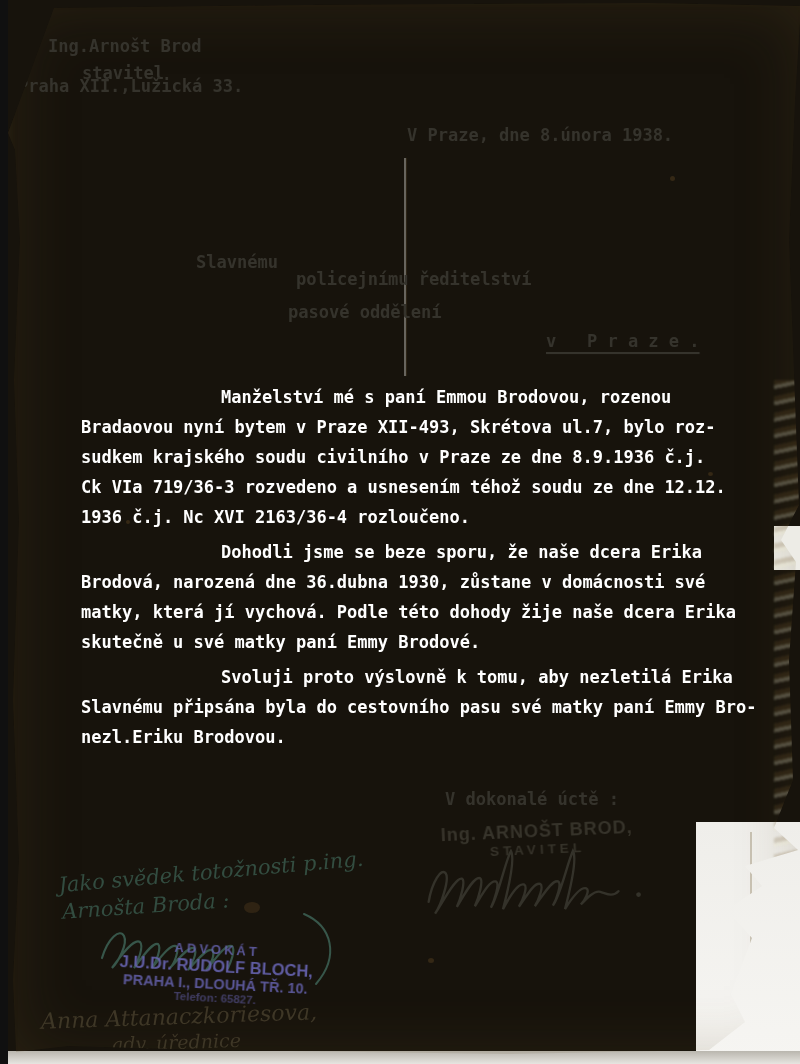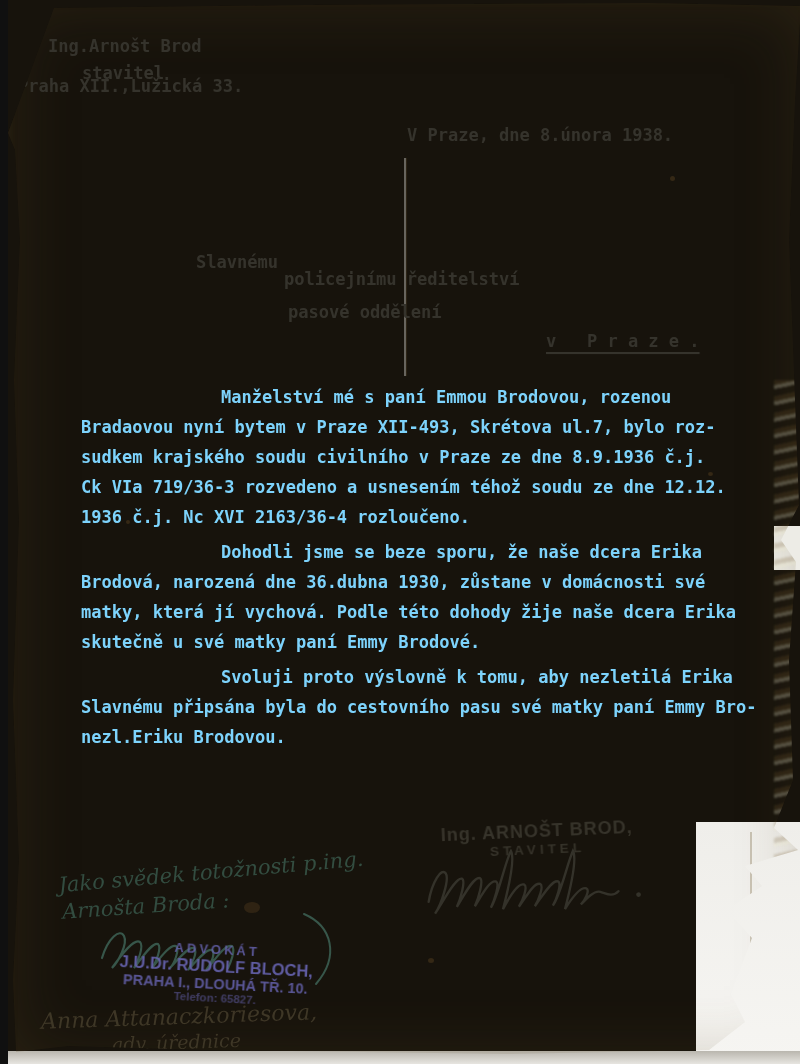--- a/index.html
+++ b/index.html
@@ -28,21 +28,21 @@
   .crumple{position:absolute;right:4px;top:380px;width:30px;height:660px;
     background:repeating-linear-gradient(168deg, rgba(118,93,48,.22) 0 5px, rgba(235,230,200,.28) 5px 9px, rgba(0,0,0,0) 9px 16px);
     filter:blur(1px);}
   .crease-v1{position:absolute;left:396px;top:158px;width:2px;height:218px;background:rgba(255,255,250,.35);box-shadow:1px 0 1px rgba(120,100,60,.25);}
   .crease-v2{position:absolute;left:742px;top:832px;width:2px;height:222px;background:rgba(108,88,50,.30);}
   .dot{position:absolute;border-radius:50%;background:rgba(110,80,40,.35);}
   
   .t{position:absolute;font-size:17px;font-weight:bold;color:#35332c;white-space:pre;
      text-shadow:.4px .4px .6px rgba(32,30,24,.55);}
   .body-block{position:absolute;left:73px;top:382px;width:690px;}
-  .bl{font-size:17px;font-weight:bold;color:#7dd3fc;white-space:pre;height:30px;line-height:30px;
+  .bl{font-size:17px;font-weight:bold;color:#ffffff;white-space:pre;height:30px;line-height:30px;
       text-shadow:.4px .4px .6px rgba(32,30,24,.55);}
   .ind{padding-left:140px;}
   .gap{margin-top:5px;}
   .place{text-decoration:underline;text-decoration-thickness:1.6px;text-underline-offset:5px;text-align:right;}
   
   .stamp-builder{position:absolute;left:424px;top:820px;width:210px;text-align:center;transform:rotate(-2.5deg);
       color:#3a372e;font-family:"Liberation Sans",sans-serif;filter:blur(.3px);opacity:.92;}
   .stamp-builder .s1{font-size:19px;font-weight:bold;letter-spacing:1px;white-space:nowrap;transform:scaleX(.95);}
   .stamp-builder .s2{font-size:13.5px;font-weight:bold;letter-spacing:4px;margin-top:0px;}
   .stamp-lawyer{position:absolute;left:76px;top:942px;width:264px;text-align:center;transform:rotate(3deg);
@@ -79,39 +79,40 @@
     <div class="dot" style="left:420px;top:958px;width:6px;height:5px;"></div>
     <div class="dot" style="left:236px;top:902px;width:16px;height:11px;opacity:.8;"></div>
 
     <div class="t" style="left:40px;top:36px;">Ing.Arnošt Brod</div>
     <div class="t" style="left:74px;top:63px;">stavitel</div>
     <div class="t" style="left:10px;top:76px;">Praha XII.,Lužická 33.</div>
 
     <div class="t" style="left:399px;top:125px;">V Praze, dne 8.února 1938.</div>
 
     <div class="t" style="left:188px;top:252px;text-align:center;">Slavnému</div>
-    <div class="t" style="left:276px;top:269px;">policejnímu ředitelství</div>
+    <div class="t" style="left:288px;top:269px;">policejnímu ředitelství</div>
     <div class="t" style="left:280px;top:302px;">pasové oddělení</div>
     <div class="t place" style="left:538px;top:331px;">v   P r a z e .</div>
 
     <div class="body-block">
       <div class="bl ind">Manželství mé s paní Emmou Brodovou, rozenou</div>
       <div class="bl">Bradaovou nyní bytem v Praze XII-493, Skrétova ul.7, bylo roz-</div>
       <div class="bl">sudkem krajského soudu civilního v Praze ze dne 8.9.1936 č.j.</div>
       <div class="bl">Ck VIa 719/36-3 rozvedeno a usnesením téhož soudu ze dne 12.12.</div>
       <div class="bl">1936 č.j. Nc XVI 2163/36-4 rozloučeno.</div>
       <div class="bl ind gap">Dohodli jsme se beze sporu, že naše dcera Erika</div>
       <div class="bl">Brodová, narozená dne 36.dubna 1930, zůstane v domácnosti své</div>
       <div class="bl">matky, která jí vychová. Podle této dohody žije naše dcera Erika</div>
       <div class="bl">skutečně u své matky paní Emmy Brodové.</div>
       <div class="bl ind gap">Svoluji proto výslovně k tomu, aby nezletilá Erika</div>
       <div class="bl">Slavnému připsána byla do cestovního pasu své matky paní Emmy Bro-</div>
       <div class="bl">nezl.Eriku Brodovou.</div>
     </div>
 
+    <div class="t" style="left:437px;top:789px;">V dokonalé úctě :</div>
 
     <div class="stamp-builder">
       <div class="s1">Ing. ARNOŠT BROD,</div>
       <div class="s2">STAVITEL</div>
     </div>
     <svg class="sig" style="left:414px;top:840px;transform:rotate(-2deg);" width="234" height="82" viewBox="0 0 234 82">
       <path d="M6 58 C10 38 20 24 24 30 C28 36 18 62 12 70 C22 56 34 34 40 36 C44 38 38 56 34 64
                C42 52 52 34 58 36 C62 38 56 56 52 64 C60 52 68 38 74 40 C78 42 72 58 68 66
                C76 54 84 20 90 10 C94 18 86 48 80 68 C88 54 96 42 102 44 C106 46 100 60 96 66
                C104 56 112 42 118 44 C122 46 116 60 112 66 C120 56 130 40 136 42 C140 44 134 60 130 66

